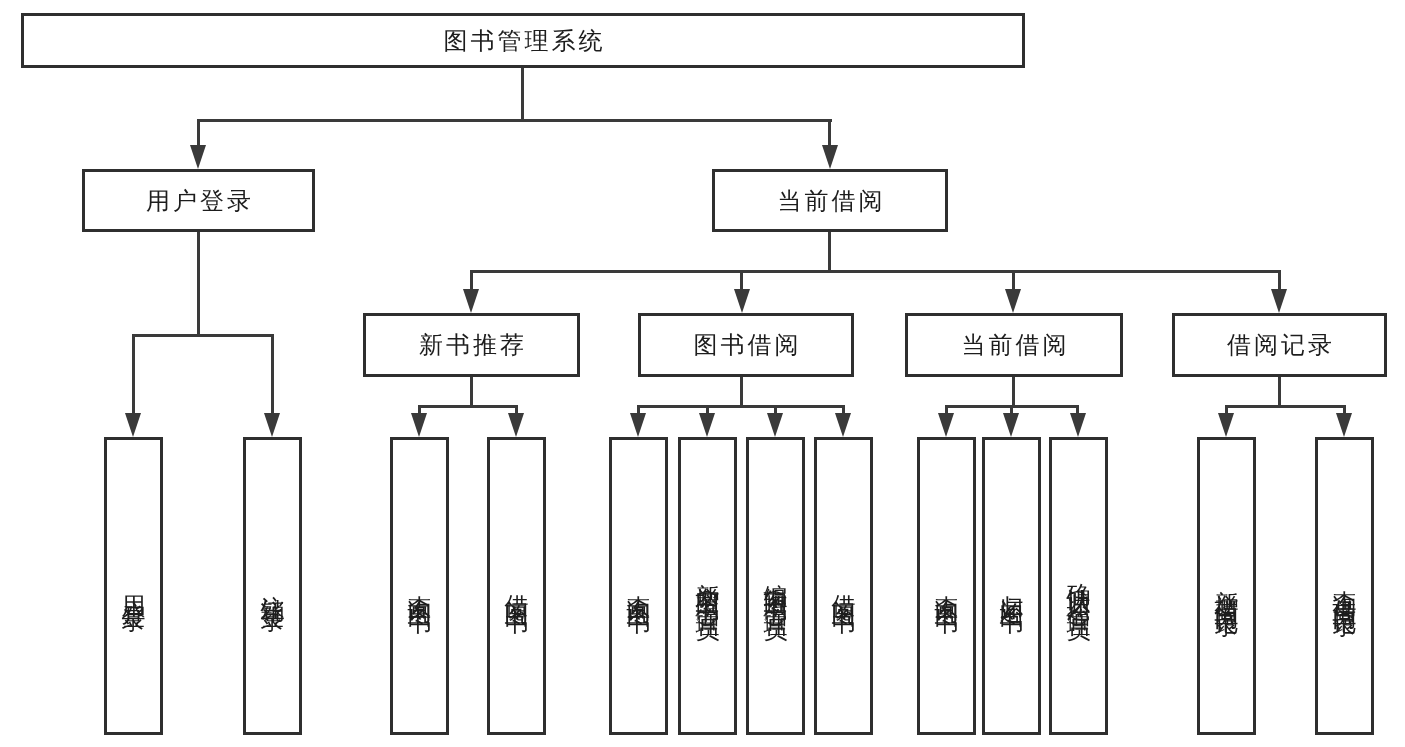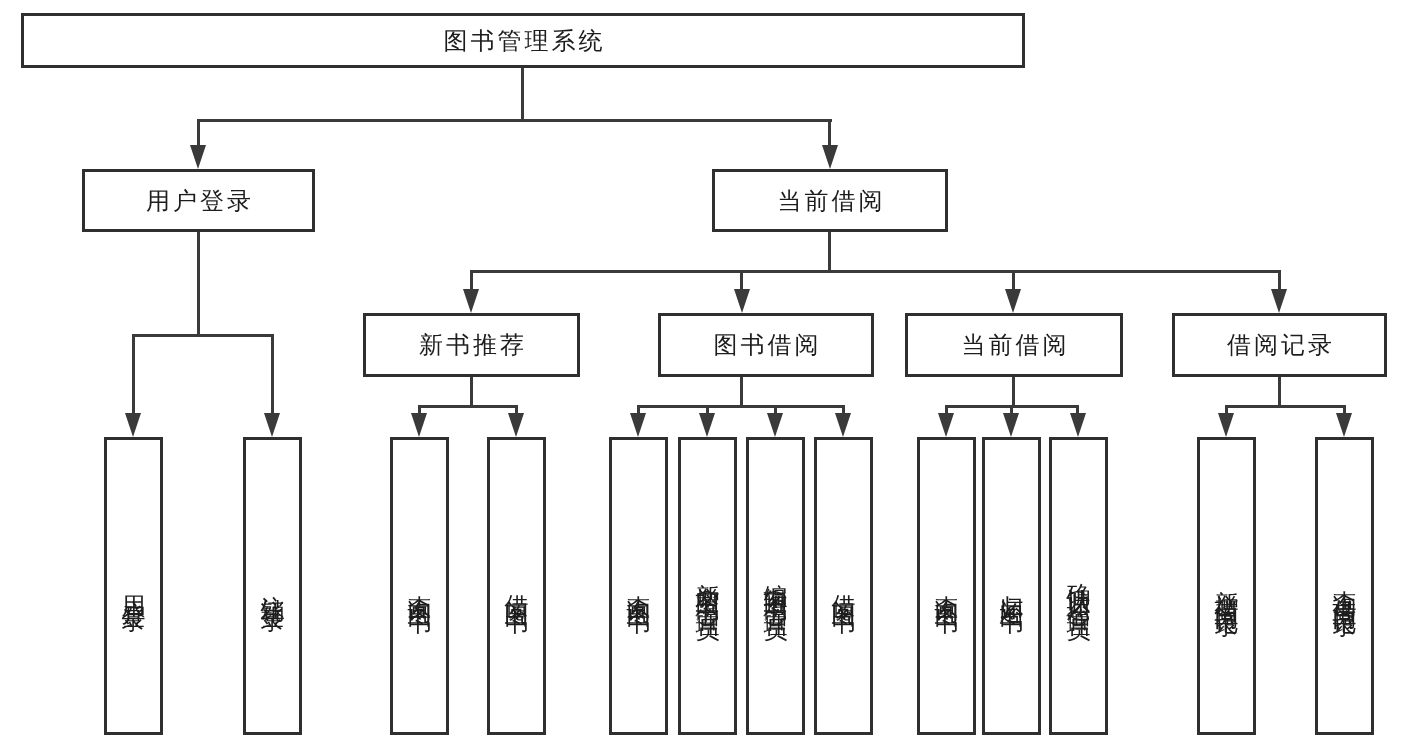--- a/index.html
+++ b/index.html
@@ -102,21 +102,21 @@
   <div class="vline" style="left:470px; top:270px; height:23px"></div>
   <div class="arrow" style="left:463px; top:289px"></div>
   <div class="vline" style="left:740px; top:270px; height:23px"></div>
   <div class="arrow" style="left:734px; top:289px"></div>
   <div class="vline" style="left:1012px; top:270px; height:23px"></div>
   <div class="arrow" style="left:1005px; top:289px"></div>
   <div class="vline" style="left:1278px; top:270px; height:23px"></div>
   <div class="arrow" style="left:1271px; top:289px"></div>
 
   <div class="node" style="left:363px; top:313px; width:217px; height:64px">新书推荐</div>
-  <div class="node" style="left:658px; top:313px; width:216px; height:64px">图书借阅</div>
+  <div class="node" style="left:638px; top:313px; width:216px; height:64px">图书借阅</div>
   <div class="node" style="left:1172px; top:313px; width:215px; height:64px">借阅记录</div>
   <div class="node" style="left:905px; top:313px; width:218px; height:64px">当前借阅</div>
 
   <div class="vline" style="left:470px; top:377px; height:31px"></div>
   <div class="hline" style="left:418px; top:405px; width:99px"></div>
   <div class="vline" style="left:418px; top:405px; height:12px"></div>
   <div class="arrow" style="left:411px; top:413px"></div>
   <div class="vline" style="left:515px; top:405px; height:12px"></div>
   <div class="arrow" style="left:508px; top:413px"></div>
 

